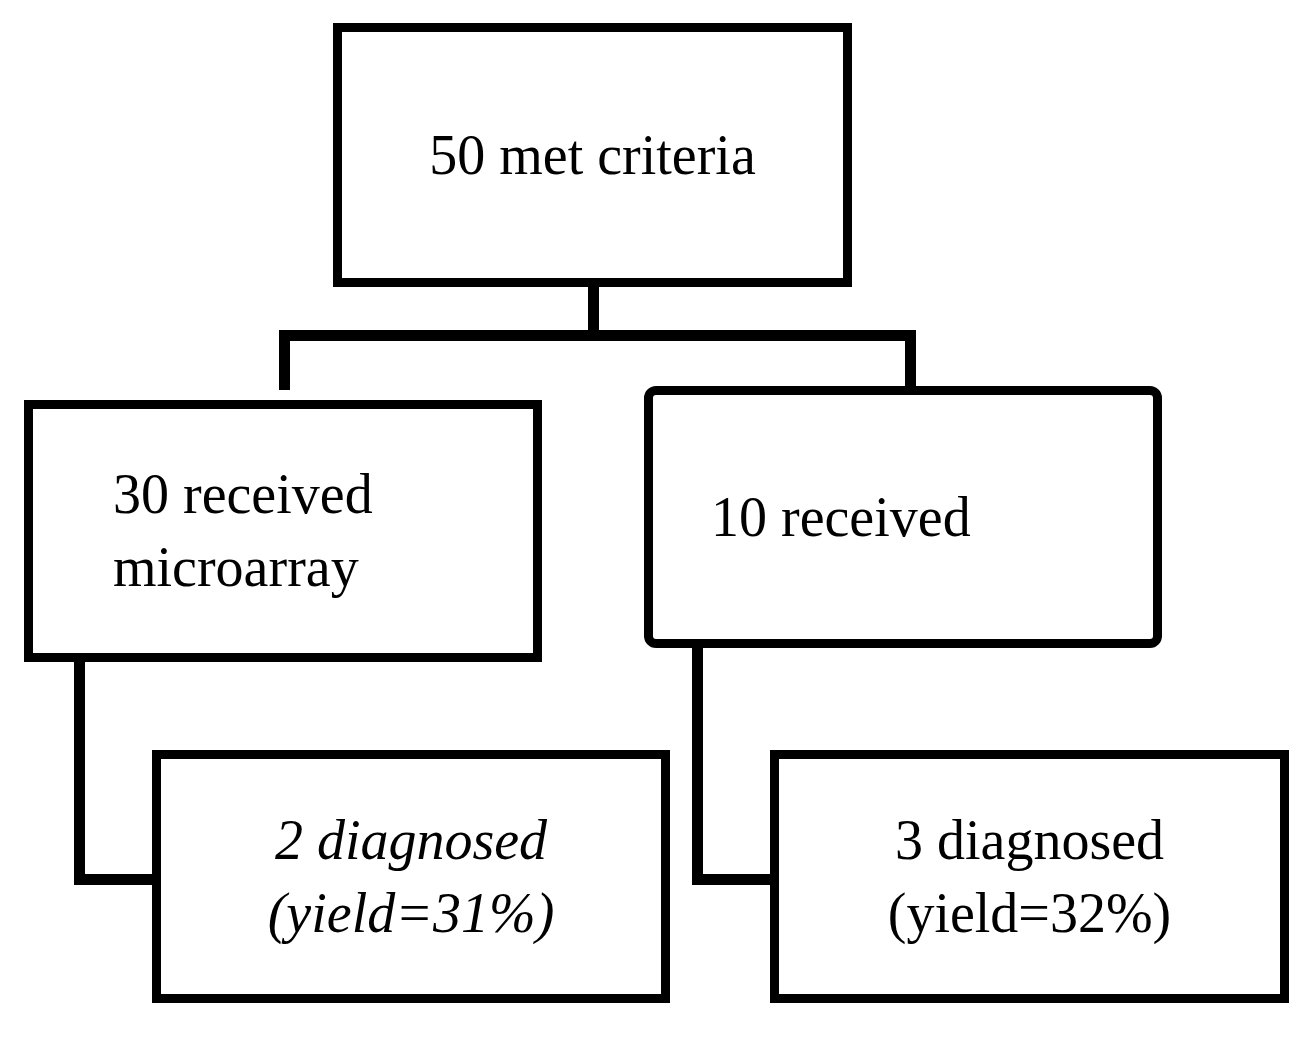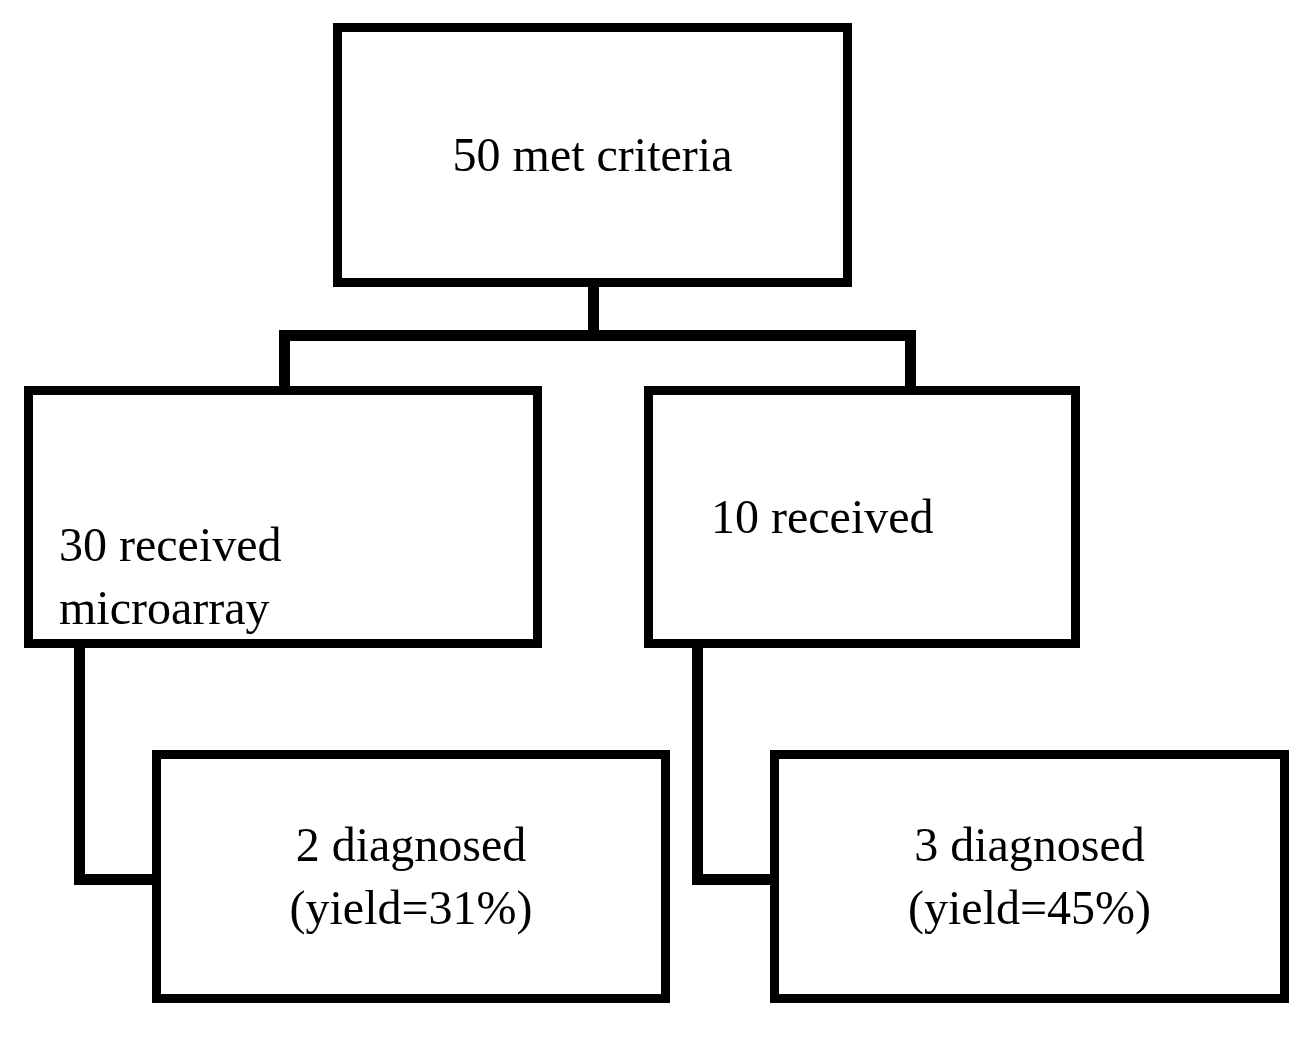--- a/index.html
+++ b/index.html
@@ -26,52 +26,53 @@
     align-items: center;
     justify-content: center;
     z-index: 2;
   }
   .node .line {
     display: block;
     width: 100%;
     text-align: center;
     color: #000000;
     white-space: pre;
-    font-size: 48px;
+    font-size: 56px;
     line-height: 1.30;
   }
   .node.align-left .line {
     text-align: left;
   }
   .node-top {
     left: 333px;
     top: 23px;
     width: 519px;
     height: 264px;
   }
   .node-mid-left {
     left: 24px;
-    top: 386px;
+    top: 400px;
     width: 518px;
     height: 262px;
-    padding-left: 26px;
-    justify-content: flex-end;
+    padding-left: 80px;
   }
   .node-mid-right {
     left: 644px;
     top: 386px;
-    width: 436px;
+    width: 518px;
     height: 262px;
     padding-left: 58px;
+    border-radius: 12px;
   }
   .node-bottom-left {
     left: 152px;
     top: 750px;
     width: 518px;
     height: 253px;
+    font-style: italic;
   }
   .node-bottom-right {
     left: 770px;
     top: 750px;
     width: 519px;
     height: 253px;
   }
   .conn {
     position: absolute;
     background: #000000;
@@ -159,16 +160,16 @@
     <span class="line">10 received</span>
   </div>
 
   <div class="node node-bottom-left">
     <span class="line">2 diagnosed</span>
     <span class="line">(yield=31%)</span>
   </div>
 
   <div class="node node-bottom-right">
     <span class="line">3 diagnosed</span>
-    <span class="line">(yield=45%)</span>
+    <span class="line">(yield=32%)</span>
   </div>
 
 </div>
 
 </body></html>

